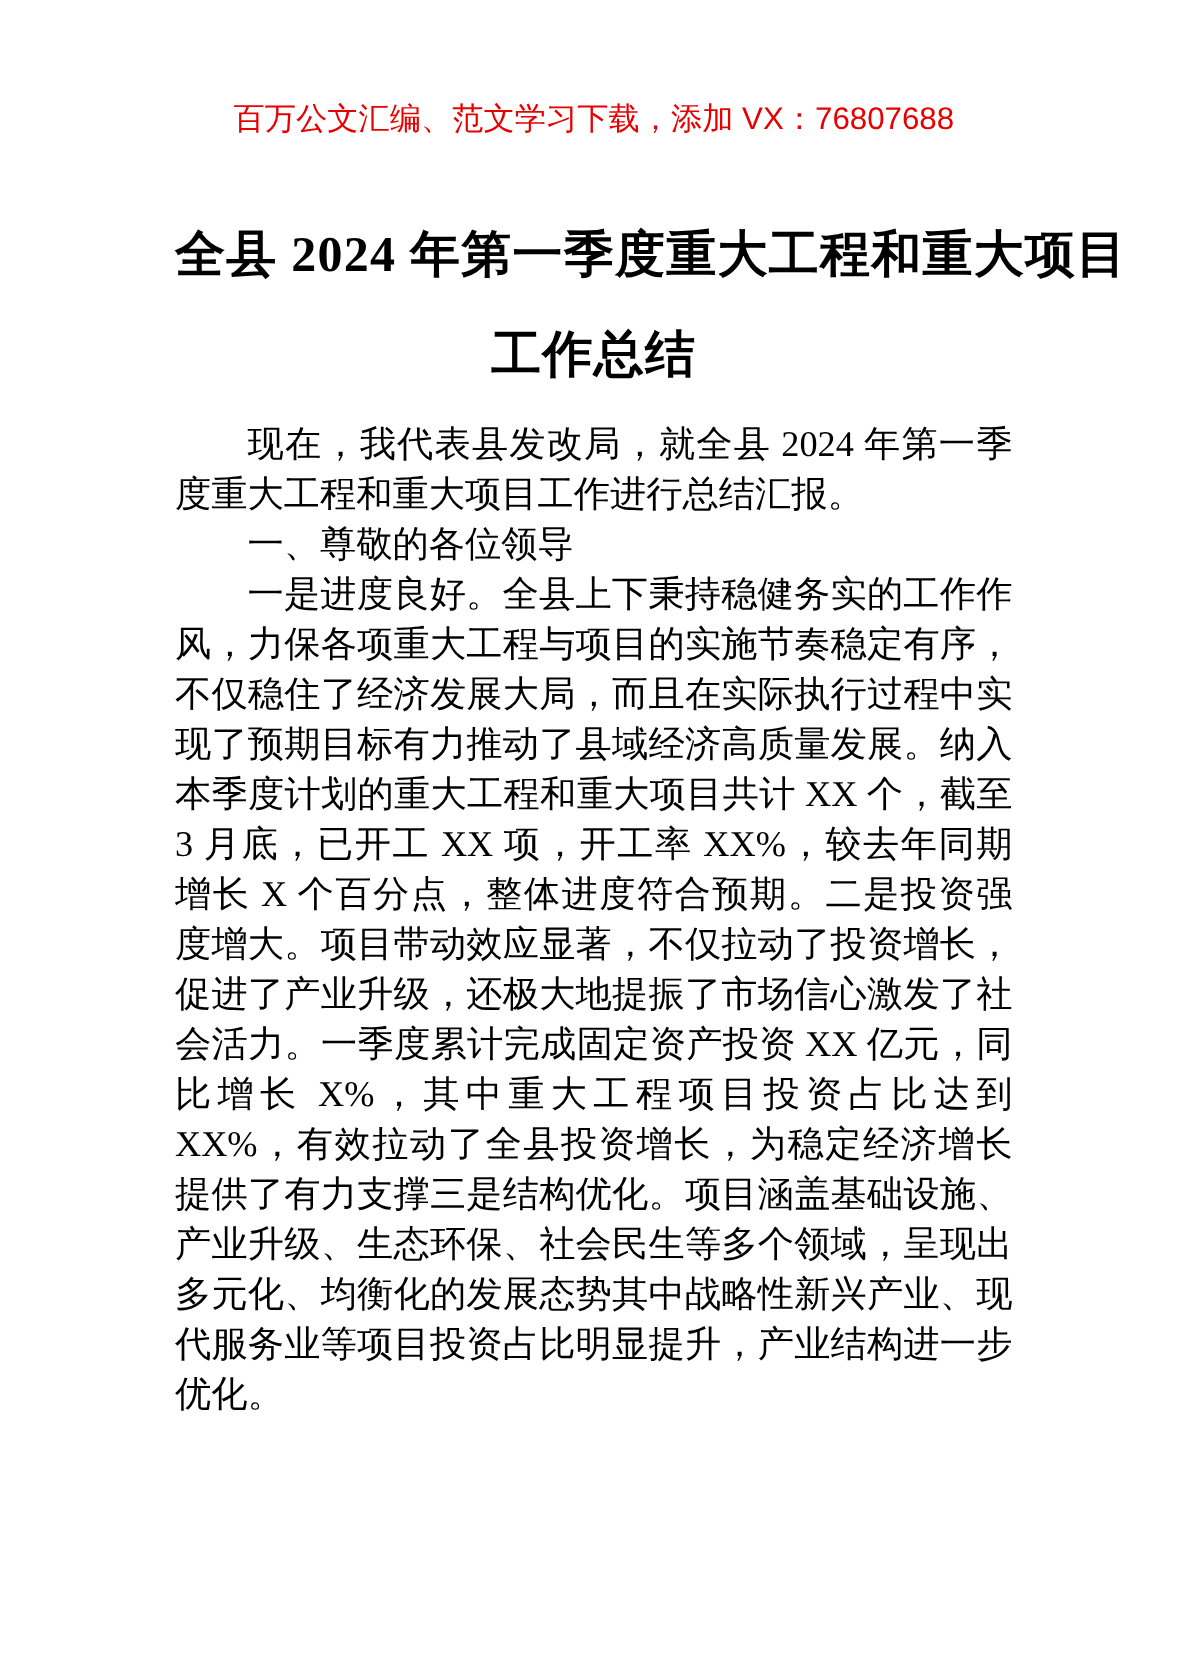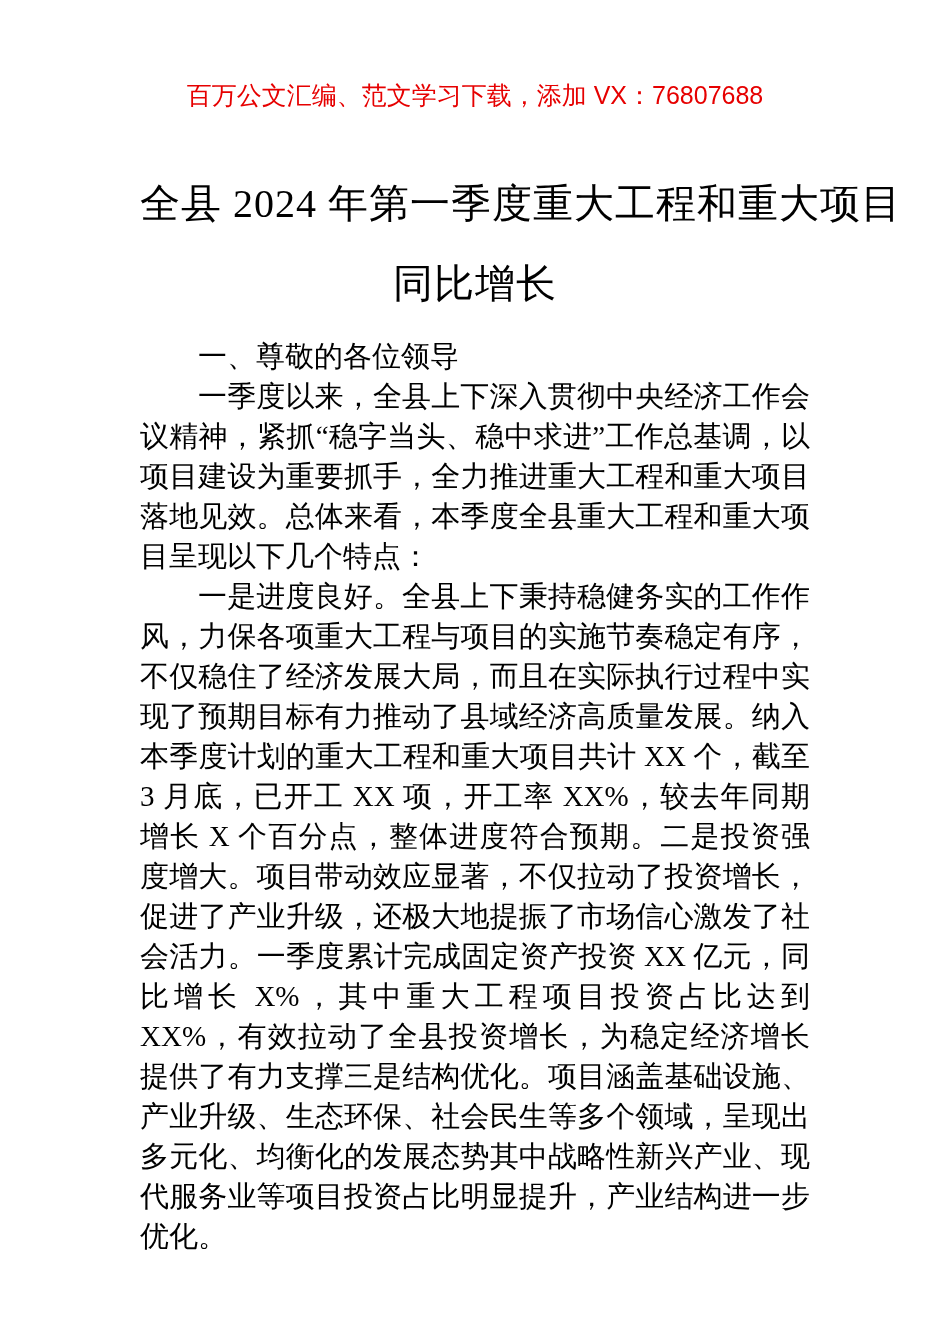--- a/index.html
+++ b/index.html
@@ -25,21 +25,21 @@
     text-align: center;
     font-family: "Liberation Sans", "DejaVu Sans", sans-serif;
     font-size: 25px;
     line-height: 30px;
     color: #e60000;
     white-space: nowrap;
   }
   .doc-title {
     margin-top: 54px;
     text-align: center;
-    font-weight: normal;
+    font-weight: bold;
     font-size: 40px;
     line-height: 80px;
     letter-spacing: 1px;
   }
   .doc-title .title-line {
     white-space: nowrap;
   }
   .doc-body {
     margin-top: 12px;
     font-size: 29px;
@@ -56,23 +56,23 @@
 </style>
 </head>
 <body>
 
 <div class="page">
 
   <div class="promo-banner">百万公文汇编、范文学习下载，添加 VX：76807688</div>
 
   <div class="doc-title">
     <div class="title-line">全县 2024 年第一季度重大工程和重大项目</div>
-    <div class="title-line">同比增长</div>
+    <div class="title-line">工作总结</div>
   </div>
 
   <div class="doc-body">
+    <p class="indent">现在，我代表县发改局，就全县 2024 年第一季度重大工程和重大项目工作进行总结汇报。</p>
     <p class="indent">一、尊敬的各位领导</p>
-    <p class="indent">一季度以来，全县上下深入贯彻中央经济工作会议精神，紧抓“稳字当头、稳中求进”工作总基调，以项目建设为重要抓手，全力推进重大工程和重大项目落地见效。总体来看，本季度全县重大工程和重大项目呈现以下几个特点：</p>
     <p class="indent">一是进度良好。全县上下秉持稳健务实的工作作风，力保各项重大工程与项目的实施节奏稳定有序，不仅稳住了经济发展大局，而且在实际执行过程中实现了预期目标有力推动了县域经济高质量发展。纳入本季度计划的重大工程和重大项目共计 XX 个，截至 3 月底，已开工 XX 项，开工率 XX%，较去年同期增长 X 个百分点，整体进度符合预期。二是投资强度增大。项目带动效应显著，不仅拉动了投资增长，促进了产业升级，还极大地提振了市场信心激发了社会活力。一季度累计完成固定资产投资 XX 亿元，同比增长 X%，其中重大工程项目投资占比达到 XX%，有效拉动了全县投资增长，为稳定经济增长提供了有力支撑三是结构优化。项目涵盖基础设施、产业升级、生态环保、社会民生等多个领域，呈现出多元化、均衡化的发展态势其中战略性新兴产业、现代服务业等项目投资占比明显提升，产业结构进一步优化。</p>
 
   </div>
 
 </div>
 
 </body></html>

